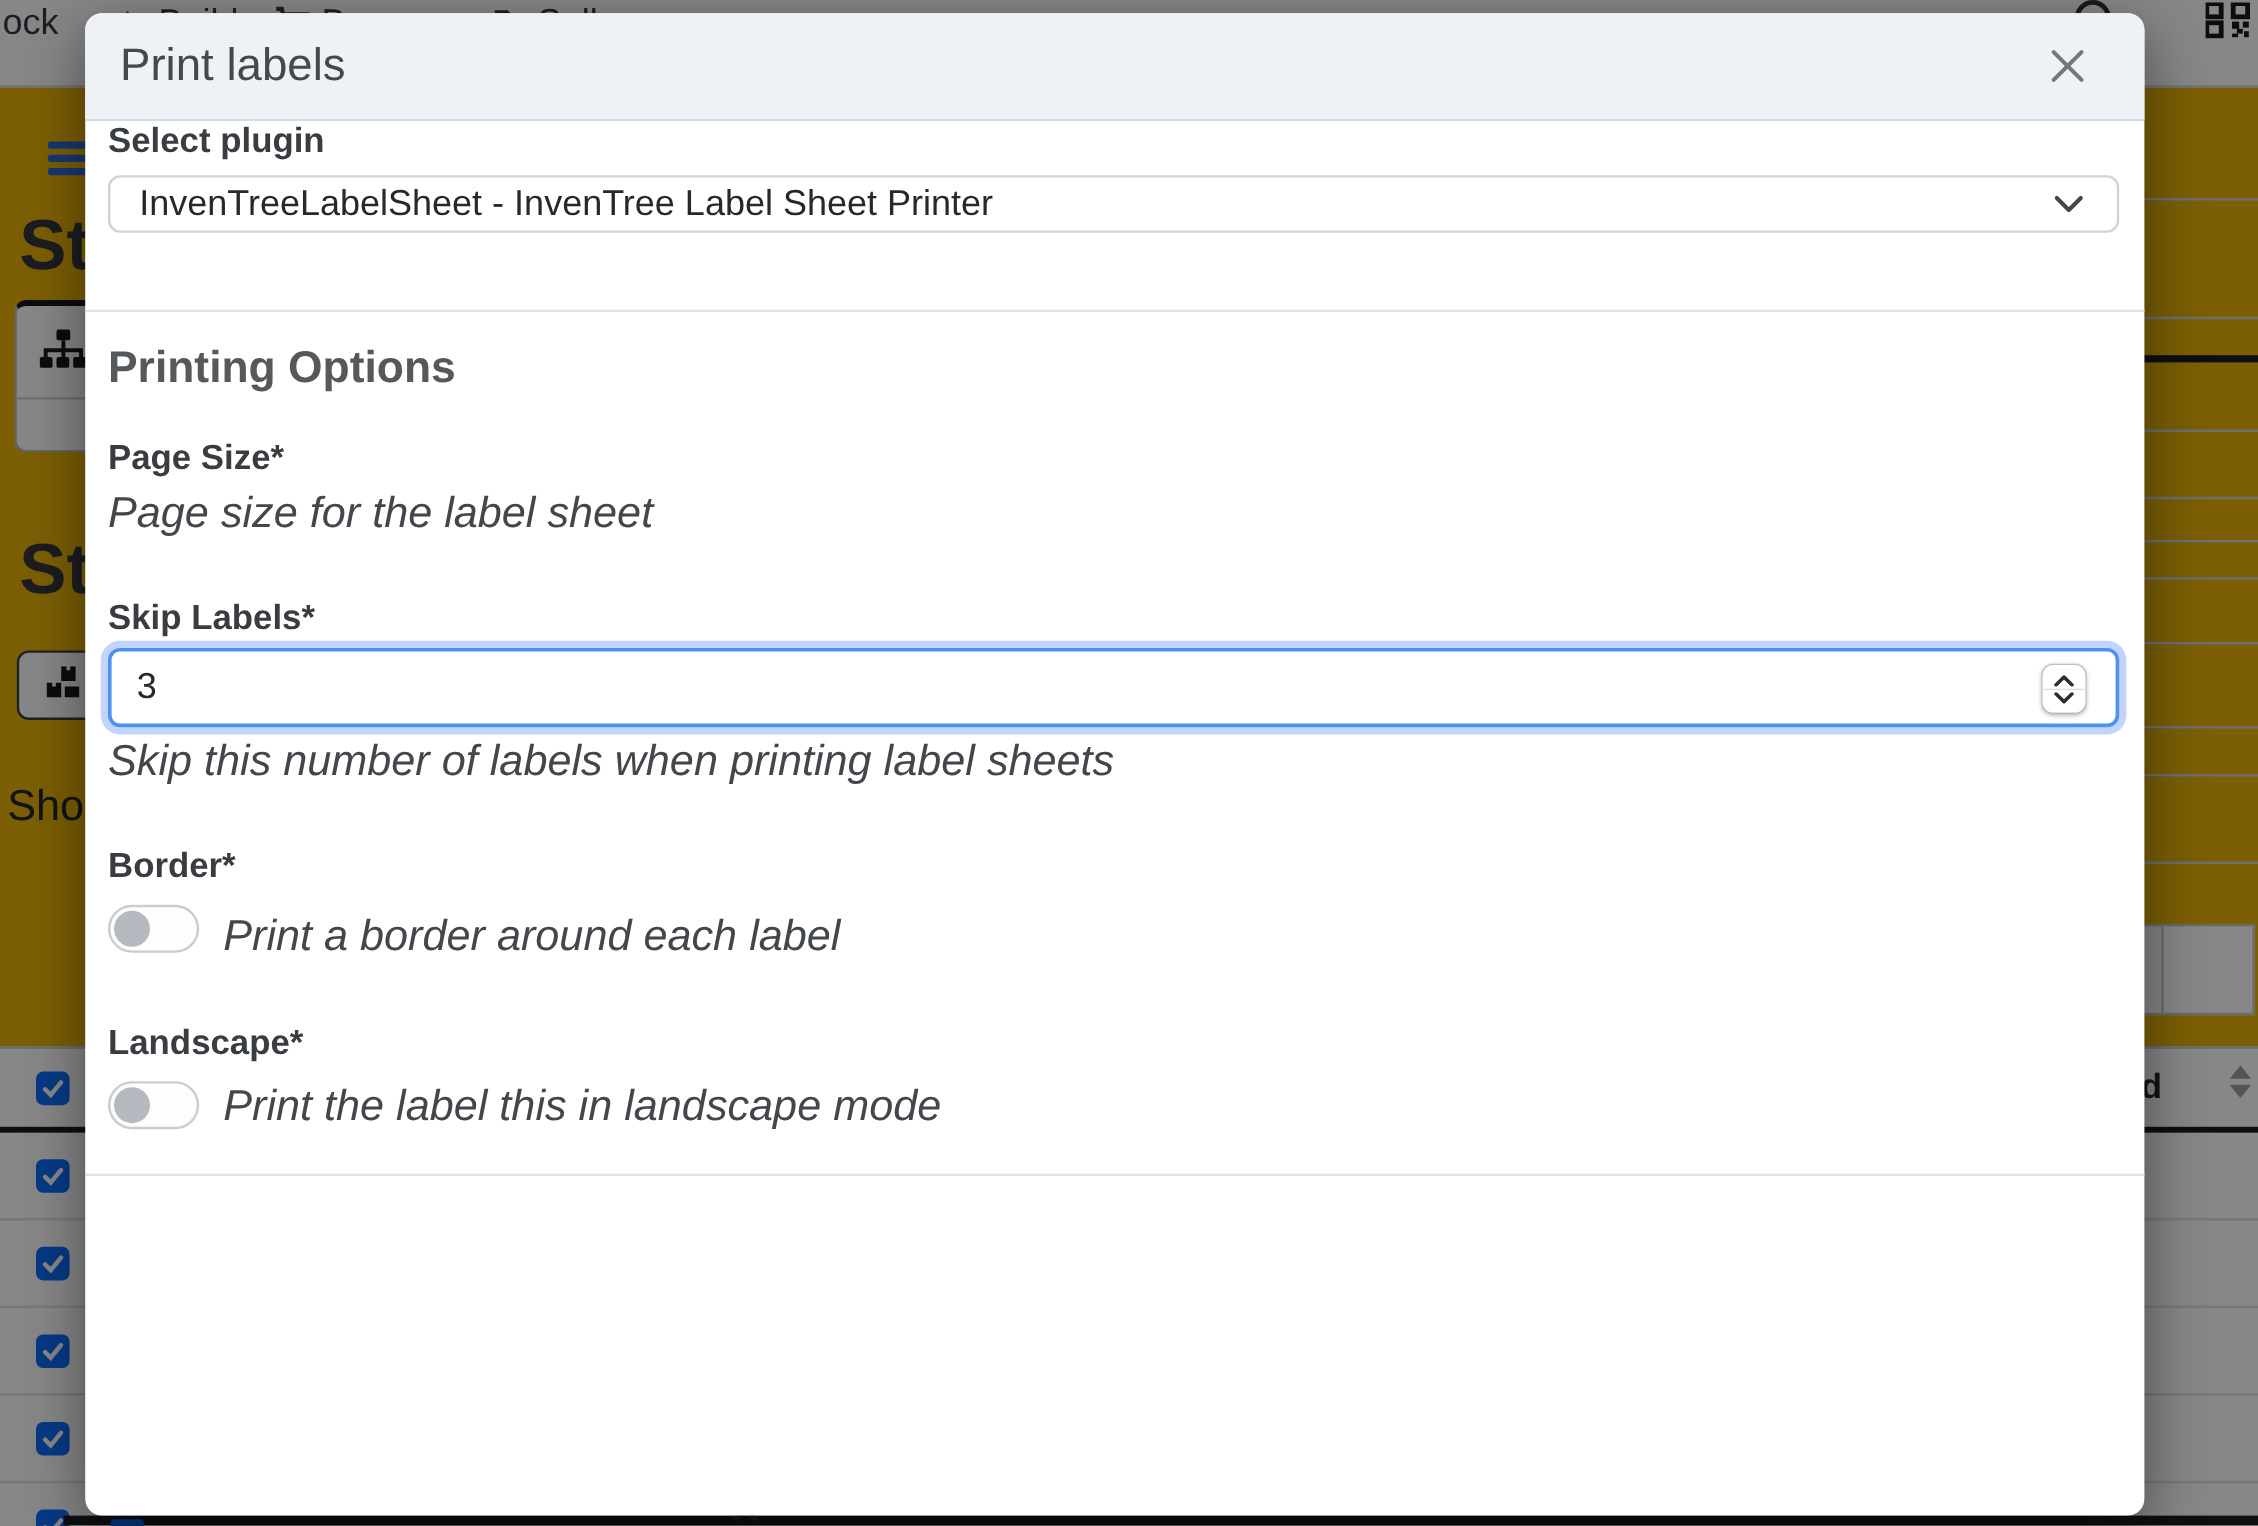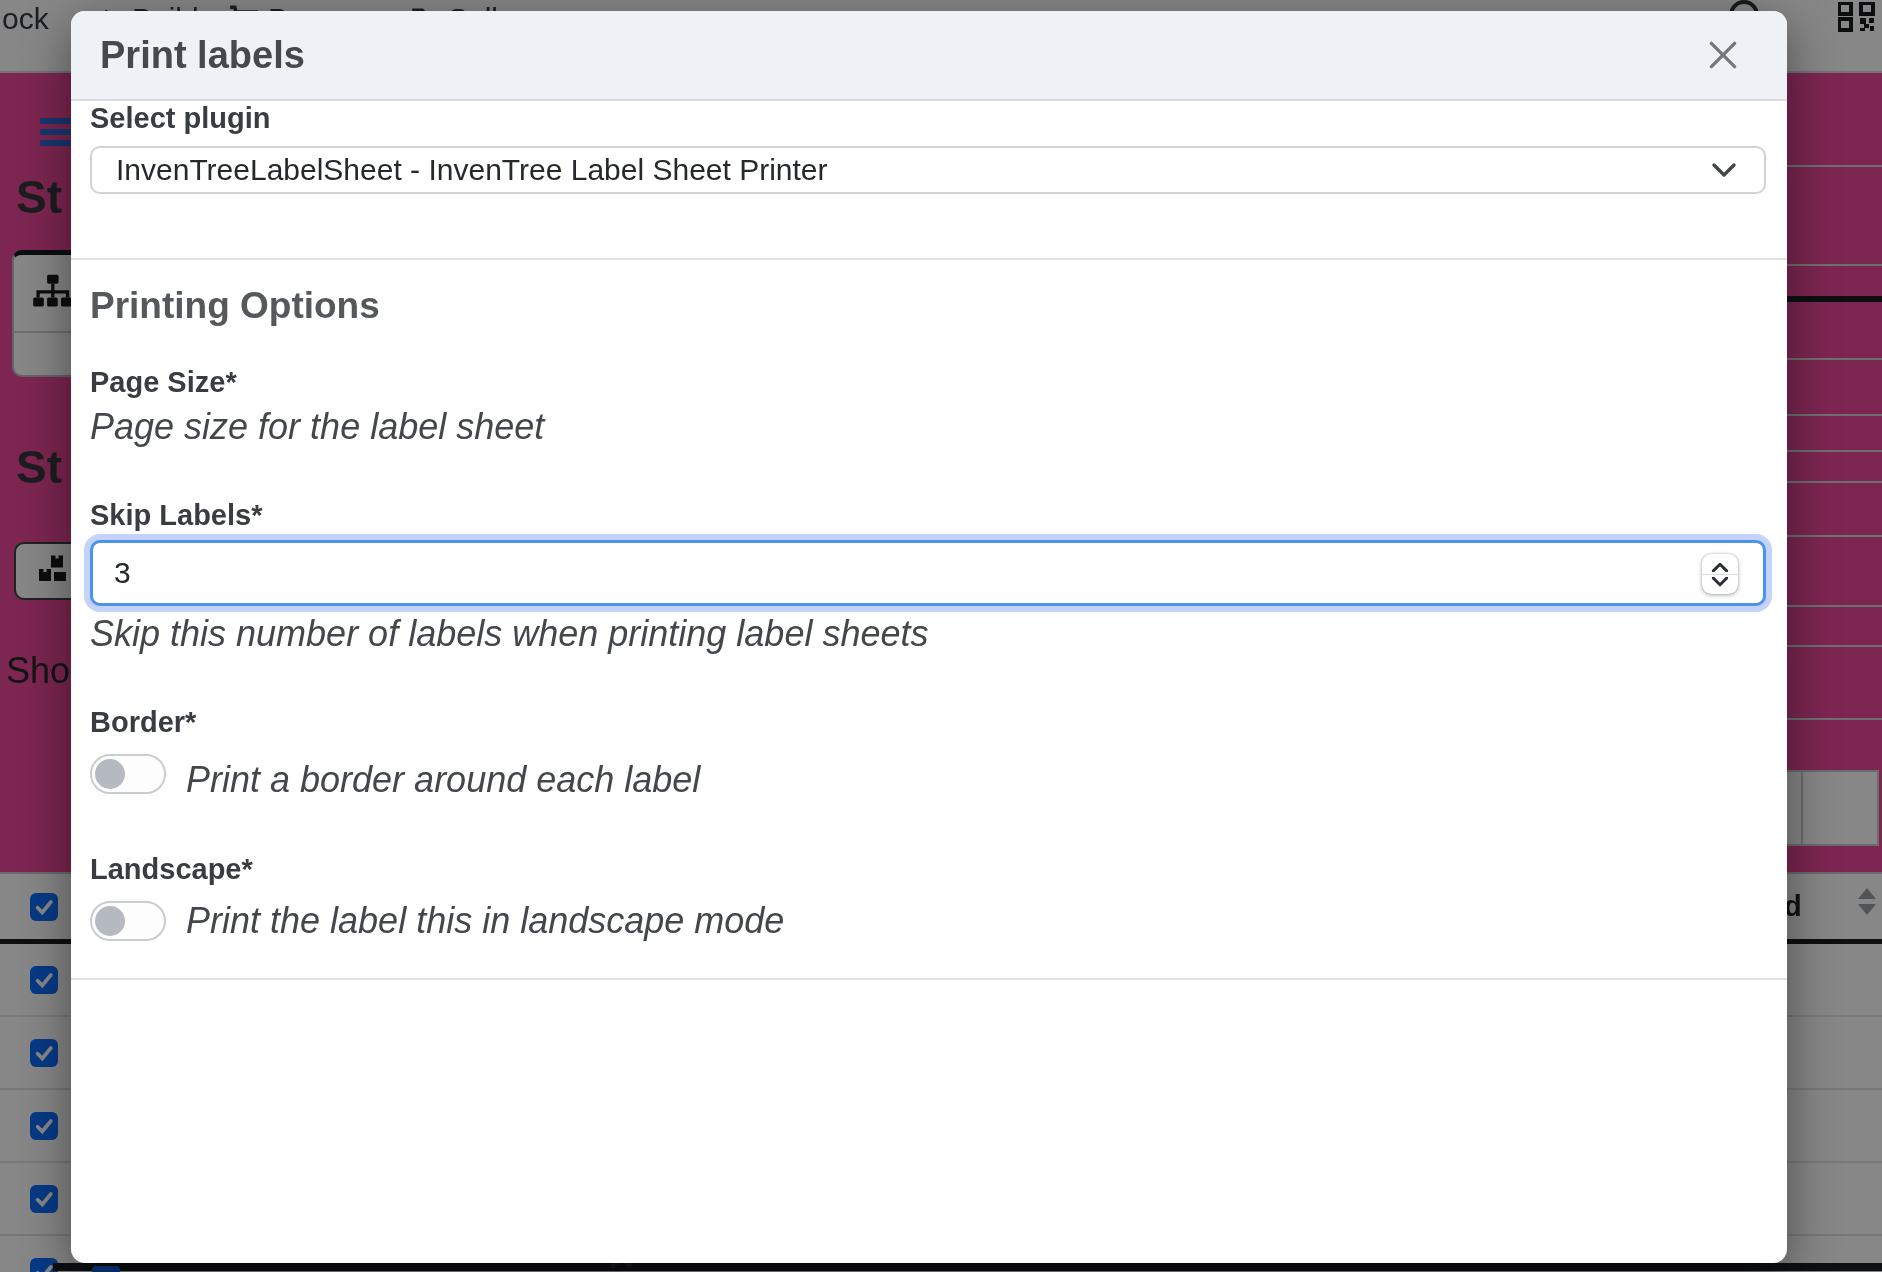--- a/index.html
+++ b/index.html
@@ -1,32 +1,32 @@
 <!DOCTYPE html>
 <html><head>
 <meta charset="utf-8">
 <style>
   * { margin:0; padding:0; box-sizing:border-box; }
   html,body { width:1882px; height:1272px; overflow:hidden; }
   body { font-family:"Liberation Sans", sans-serif; background:#f2f3f5; }
-  .screen { position:relative; width:1882px; height:1272px; overflow:hidden; background:#ec4899; }
+  .screen { position:relative; width:1882px; height:1272px; overflow:hidden; background:#eab308; }
 
   
   .backpage { position:absolute; inset:0; }
   .navbar { position:absolute; top:0; left:0; right:0; height:73px; background:#ffffff; border-bottom:2px solid #d4d7da; }
   .nav-item { position:absolute; top:2px; font-size:30px; color:#343a40; display:flex; align-items:center; gap:10px; }
   .nav-caret { width:0; height:0; border-left:8px solid transparent; border-right:8px solid transparent; border-top:10px solid #343a40; margin-top:8px; }
   .nav-icon svg { display:block; }
   .search-circle { position:absolute; left:1729px; top:0px; width:30px; height:30px; border:4px solid #2f3336; border-radius:50%; background:transparent; }
   .qr { position:absolute; left:1838px; top:2px; }
 
   .hamburger { position:absolute; left:40px; top:118px; width:38px; }
   .hamburger span { display:block; height:6px; background:#2f6bd8; border-radius:2px; margin-bottom:5px; }
 
-  .page-title { position:absolute; left:16px; font-size:46px; font-weight:700; color:#33383d; }
+  .page-title { position:absolute; left:16px; font-size:59px; font-weight:700; color:#33383d; }
   .pt1 { top:170px; } .pt2 { top:440px; }
 
   .panel-tabs { position:absolute; left:12px; top:250px; width:130px; background:#fff; border:2px solid #b9bec3; border-top:5px solid #17191c; border-radius:10px; }
   .panel-tab { height:78px; display:flex; align-items:center; padding-left:18px; border-bottom:2px solid #cfd3d7; }
   .panel-tab:last-child { border-bottom:none; height:42px; }
 
   .loc-button { position:absolute; left:14px; top:542px; width:110px; height:58px; background:#fff; border:2px solid #3c4146; border-radius:10px; display:flex; align-items:center; padding-left:20px; }
 
   .showing { position:absolute; left:6px; top:650px; font-size:36px; color:#23272b; }
 
@@ -50,21 +50,21 @@
   .pagination { position:absolute; left:1651px; top:770px; display:flex; }
   .page-cell { width:76px; height:76px; background:#fff; border:2px solid #c6cacd; border-left:none; display:flex; align-items:center; justify-content:center; font-size:32px; color:#0d6efd; }
   .page-cell:first-child { border-left:2px solid #c6cacd; }
 
   
   .overlay { position:absolute; inset:0; background:rgba(0,0,0,0.47); }
 
   
   .modal { position:absolute; left:71px; top:11px; width:1716px; height:1252px; background:#ffffff; border-radius:14px; box-shadow:0 14px 50px rgba(0,0,0,0.45); display:flex; flex-direction:column; }
   .modal-header { height:90px; flex:0 0 90px; background:#eef1f5; border-bottom:2px solid #d8dce0; border-radius:14px 14px 0 0; display:flex; align-items:center; justify-content:space-between; padding:0 42px 0 29px; }
-  .modal-title { font-size:38px; font-weight:700; color:#45494e; }
+  .modal-title { font-size:38px; font-weight:400; color:#45494e; }
   .close-btn { width:44px; height:44px; display:flex; align-items:center; justify-content:center; cursor:pointer; }
   .modal-body { flex:1; padding:0 21px 0 19px; }
 
   .field-label { font-size:29px; font-weight:700; color:#393d41; line-height:34px; }
   .lbl-plugin { margin-top:29px; }
   .select-box { margin-top:11px; height:48px; background:#fff; border:2px solid #ced3d8; border-radius:10px; position:relative; display:flex; align-items:center; padding-left:24px; cursor:pointer; }
   .select-box .sel-value { font-size:30px; color:#25282c; }
   .select-chevron { position:absolute; right:26px; top:50%; margin-top:-10px; }
   .mhr { border:none; border-top:2px solid #dee2e6; margin:64px -21px 0 -19px; }
   .section-heading { margin-top:25px; font-size:37px; font-weight:600; color:#56595c; line-height:42px; }

